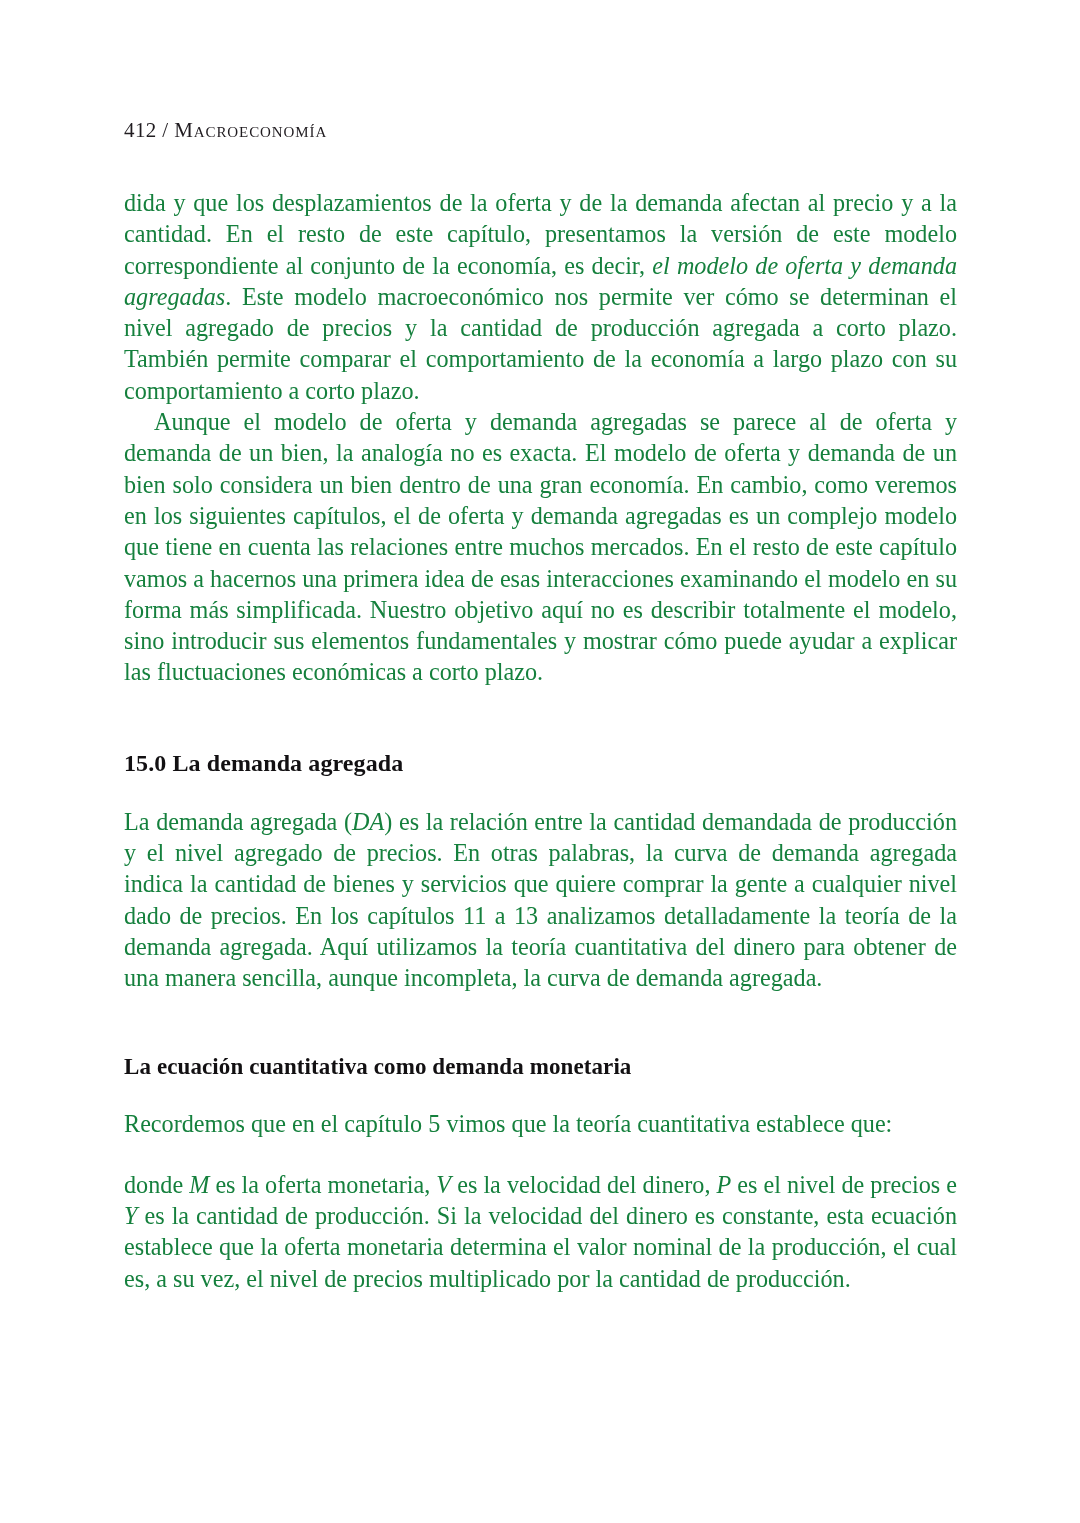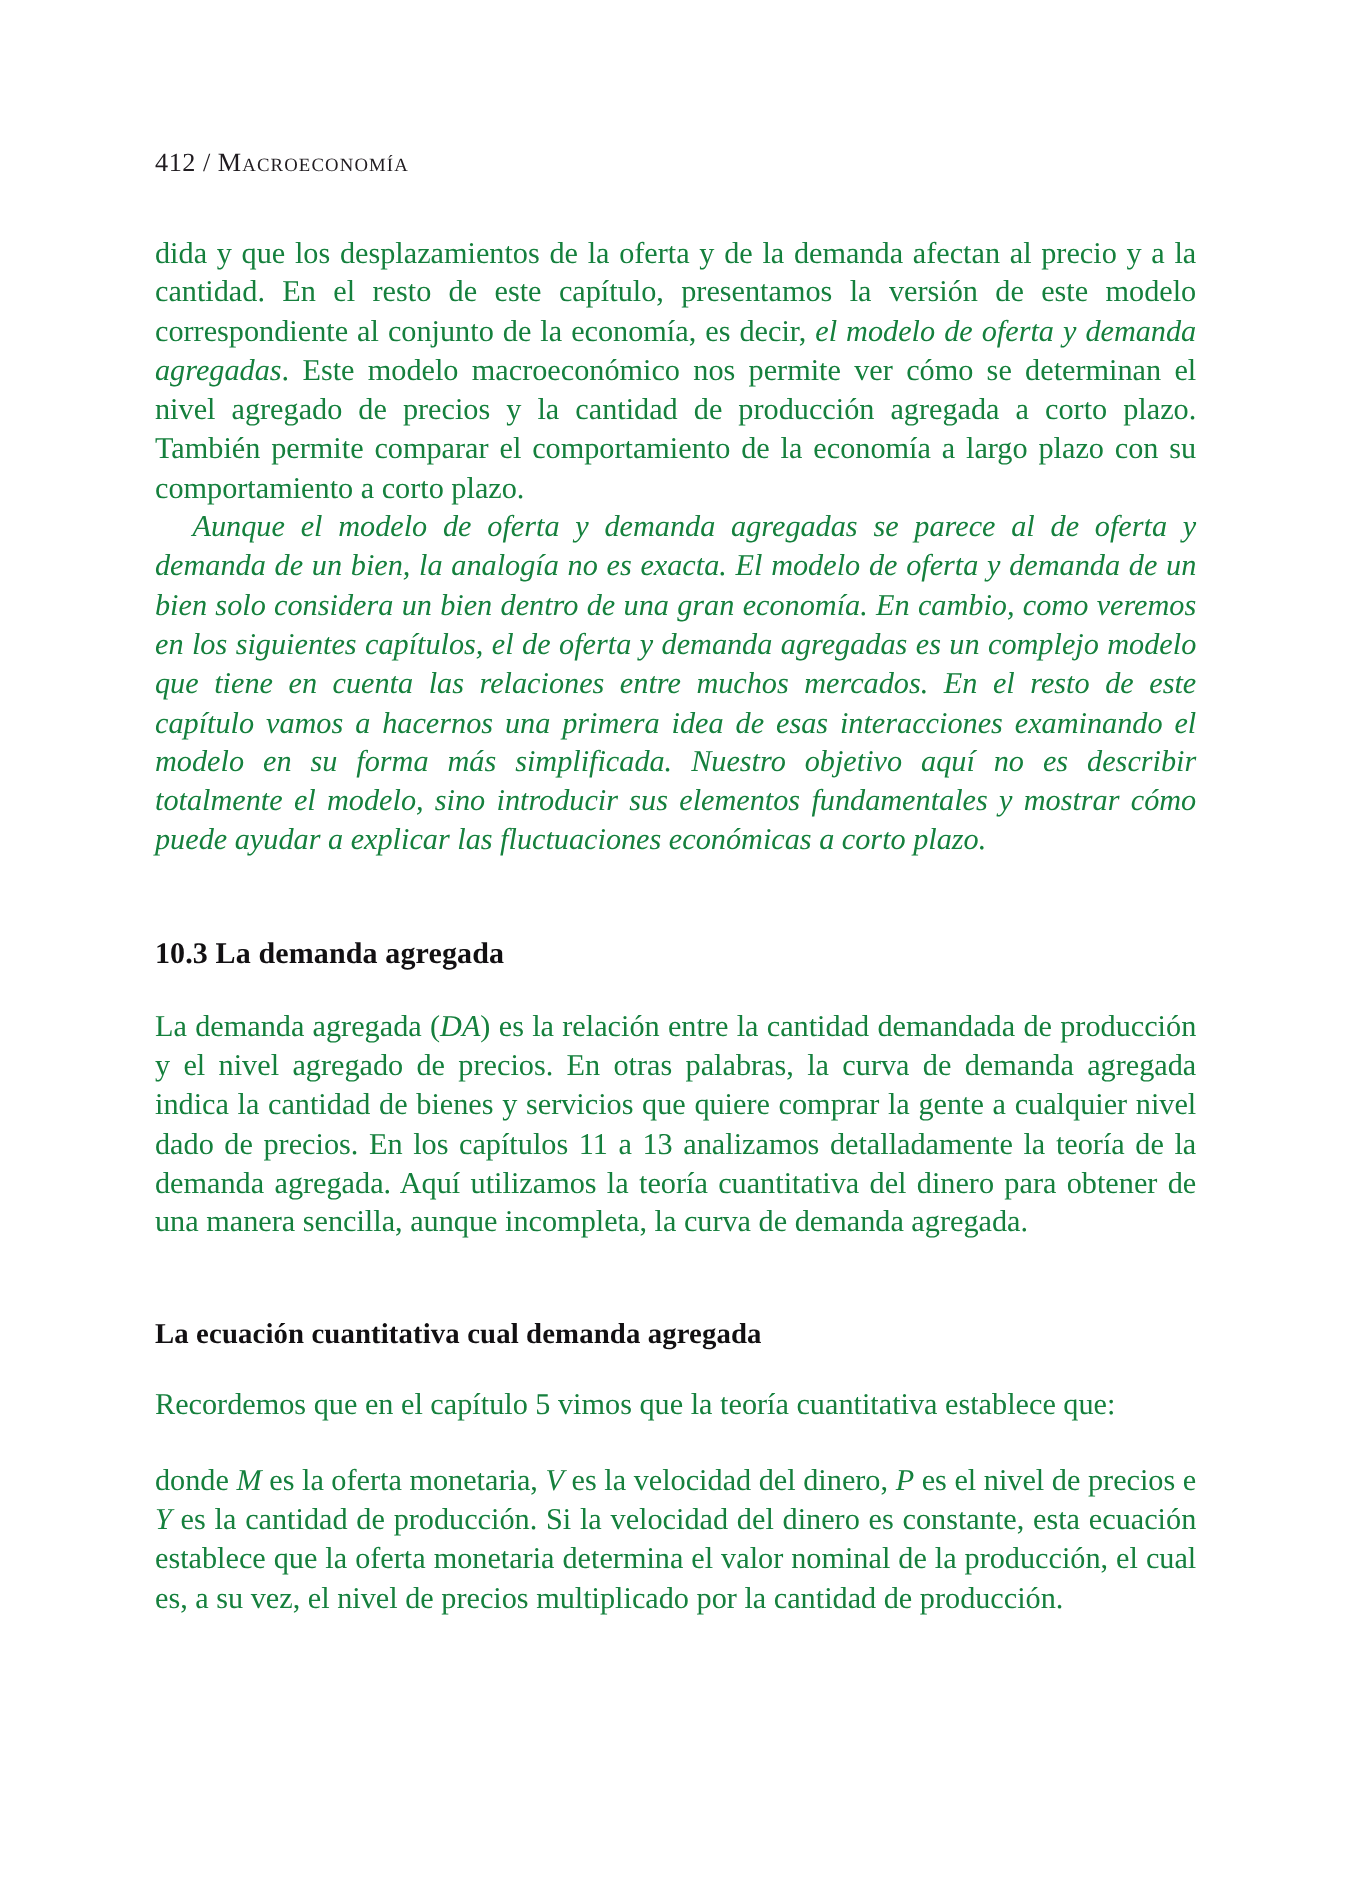--- a/index.html
+++ b/index.html
@@ -46,21 +46,21 @@
 
   p.body-text {
     font-size: 24.2px;
     line-height: 31.3px;
     text-align: justify;
     text-justify: inter-word;
     margin: 0;
     hyphens: manual;
     color: #15803d;
   }
-  p.body-text.indent { text-indent: 30px; font-style: italic; }
+  p.body-text.indent { text-indent: 30px; }
   p.body-text + p.body-text { margin-top: 0; }
 
   .gap-before-h2 { height: 60px; }
   .gap-after-h2  { height: 28px; }
   .gap-before-h3 { height: 58px; }
   .gap-after-h3  { height: 26px; }
   .gap-eq        { height: 14px; }
   .gap-after-eq  { height: 16px; }
 
   h2.section-heading {
@@ -102,29 +102,29 @@
     <div class="running-head">
       <span>412</span><span>&nbsp;/&nbsp;</span><span class="book-title">Macroeconomía</span>
     </div>
 
     <p class="body-text"><span>dida y que los desplazamientos de la oferta y de la demanda afectan al precio y a la cantidad. En el resto de este capítulo, presentamos la versión de este modelo correspondiente al conjunto de la economía, es decir, </span><i>el modelo de oferta y demanda agregadas</i><span>. Este modelo macroeconómico nos permite ver cómo se determinan el nivel agregado de precios y la cantidad de producción agregada a corto plazo. También permite comparar el comportamiento de la economía a largo plazo con su comportamiento a corto plazo.</span></p>
 
     <p class="body-text indent">Aunque el modelo de oferta y demanda agregadas se parece al de oferta y demanda de un bien, la analogía no es exacta. El modelo de oferta y demanda de un bien solo considera un bien dentro de una gran economía. En cambio, como veremos en los siguientes capítulos, el de oferta y demanda agregadas es un complejo modelo que tiene en cuenta las relaciones entre muchos mercados. En el resto de este capítulo vamos a hacernos una primera idea de esas interacciones examinando el modelo en su forma más simplificada. Nuestro objetivo aquí no es describir totalmente el modelo, sino introducir sus elementos fundamentales y mostrar cómo puede ayudar a explicar las fluctuaciones económicas a corto plazo.</p>
 
     <div class="gap-before-h2"></div>
 
-    <h2 class="section-heading">10.3 La demanda agregada</h2>
+    <h2 class="section-heading">15.0 La demanda agregada</h2>
 
     <div class="gap-after-h2"></div>
 
     <p class="body-text"><span>La demanda agregada (</span><i>DA</i><span>) es la relación entre la cantidad demandada de producción y el nivel agregado de precios. En otras palabras, la curva de demanda agregada indica la cantidad de bienes y servicios que quiere comprar la gente a cualquier nivel dado de precios. En los capítulos 11 a 13 analizamos detalladamente la teoría de la demanda agregada. Aquí utilizamos la teoría cuantitativa del dinero para obtener de una manera sencilla, aunque incompleta, la curva de demanda agregada.</span></p>
 
     <div class="gap-before-h3"></div>
 
-    <h3 class="subsection-heading">La ecuación cuantitativa cual demanda agregada</h3>
+    <h3 class="subsection-heading">La ecuación cuantitativa como demanda monetaria</h3>
 
     <div class="gap-after-h3"></div>
 
     <p class="body-text">Recordemos que en el capítulo 5 vimos que la teoría cuantitativa establece que:</p>
 
     <div class="gap-eq"></div>
 
 
     <div class="gap-after-eq"></div>
 

